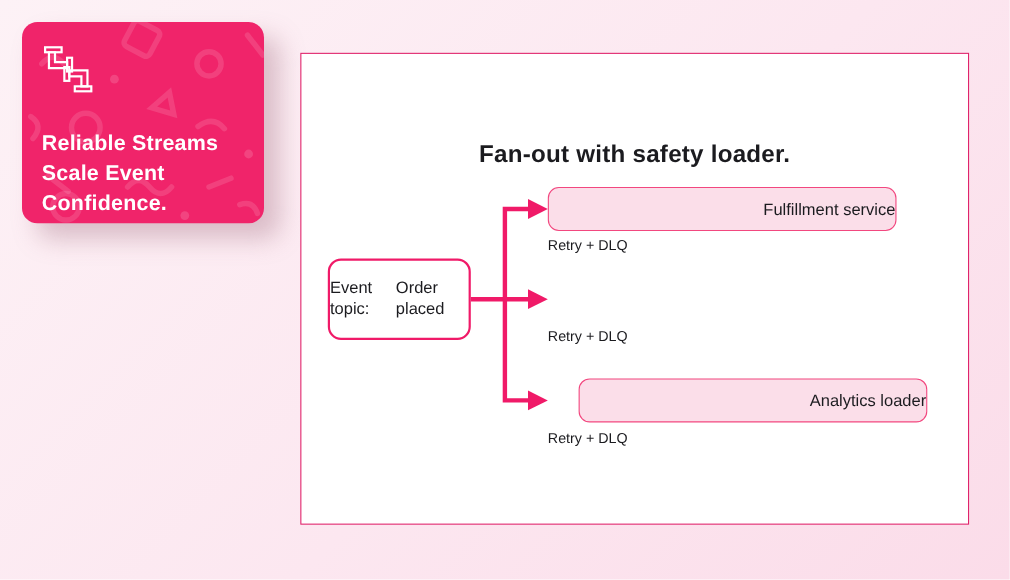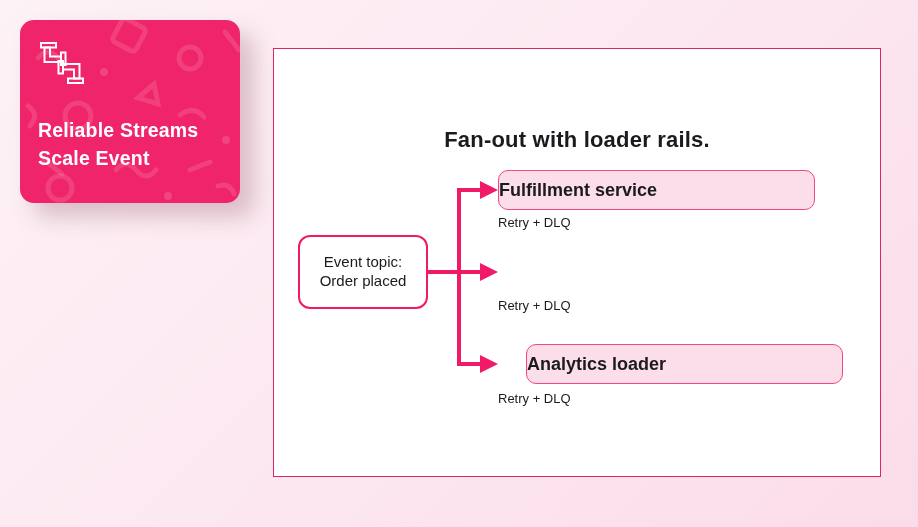--- a/index.html
+++ b/index.html
@@ -32,28 +32,28 @@
     position:absolute;left:0;top:78px;width:100%;text-align:center;margin:0;
     color:var(--ink,#1B1B1F);font-size:22px;font-weight:600;letter-spacing:.2px;
   }
   .connectors{position:absolute;left:0;top:0;width:608px;height:429px;}
   .connectors path{stroke:var(--accent,#F01A68);stroke-width:4;fill:none;}
   .connectors polygon{fill:var(--accent,#F01A68);}
 
   .source-node{
     position:absolute;left:24px;top:186px;width:130px;height:74px;box-sizing:border-box;
     background:#fff;border:2px solid var(--accent,#F01A68);border-radius:12px;
-    display:flex;flex-direction:column;align-items:center;justify-content:center;
+    display:flex;flex-direction:row;align-items:center;justify-content:center;
     color:var(--ink,#1B1B1F);font-size:15px;font-weight:500;line-height:1.25;
   }
   .target-node{
     position:absolute;left:224px;width:317px;height:40px;box-sizing:border-box;
     background:var(--node-fill,#FBDEE9);border:1.5px solid var(--node-border,#F2477F);border-radius:10px;
-    display:flex;align-items:center;justify-content:flex-start;
-    color:var(--ink,#1B1B1F);font-size:18px;font-weight:700;
+    display:flex;align-items:center;justify-content:flex-end;
+    color:var(--ink,#1B1B1F);font-size:15px;font-weight:400;
   }
   .t1{top:121px;} .t2{top:203px;} .t3{top:295px;margin-left:28px;}
   .note{
     position:absolute;left:224px;width:317px;
     color:var(--ink,#1B1B1F);font-size:13px;font-weight:500;
   }
   .n1{top:166px;} .n2{top:249px;} .n3{top:342px;}
 
   
   .pipe{fill:none;stroke:#fff;stroke-width:2;}
@@ -92,25 +92,26 @@
       </g>
       <g class="pipe" transform="rotate(180 24 23)">
         <rect x="3" y="3" width="15" height="4.5"></rect>
         <path d="M6.5 7.5 V22 H23 V16.5 H12 V7.5 Z"></path>
         <rect x="23" y="12.5" width="4.5" height="12.5"></rect>
       </g>
     </svg>
     <h1 class="card-title">
       <span>Reliable Streams</span>
       <span>Scale Event</span>
+      <span>Confidence.</span>
     </h1>
   </aside>
 
   <main class="panel">
-    <h2 class="panel-title">Fan-out with loader rails.</h2>
+    <h2 class="panel-title">Fan-out with safety loader.</h2>
 
     <svg class="connectors" viewBox="0 0 608 429" aria-hidden="true">
       <path d="M154 223 H206"></path>
       <path d="M206 141 H185 V315 H206"></path>
       <polygon points="206,132 224,141 206,150"></polygon>
       <polygon points="206,214 224,223 206,232"></polygon>
       <polygon points="206,306 224,315 206,324"></polygon>
     </svg>
 
     <div class="source-node">

